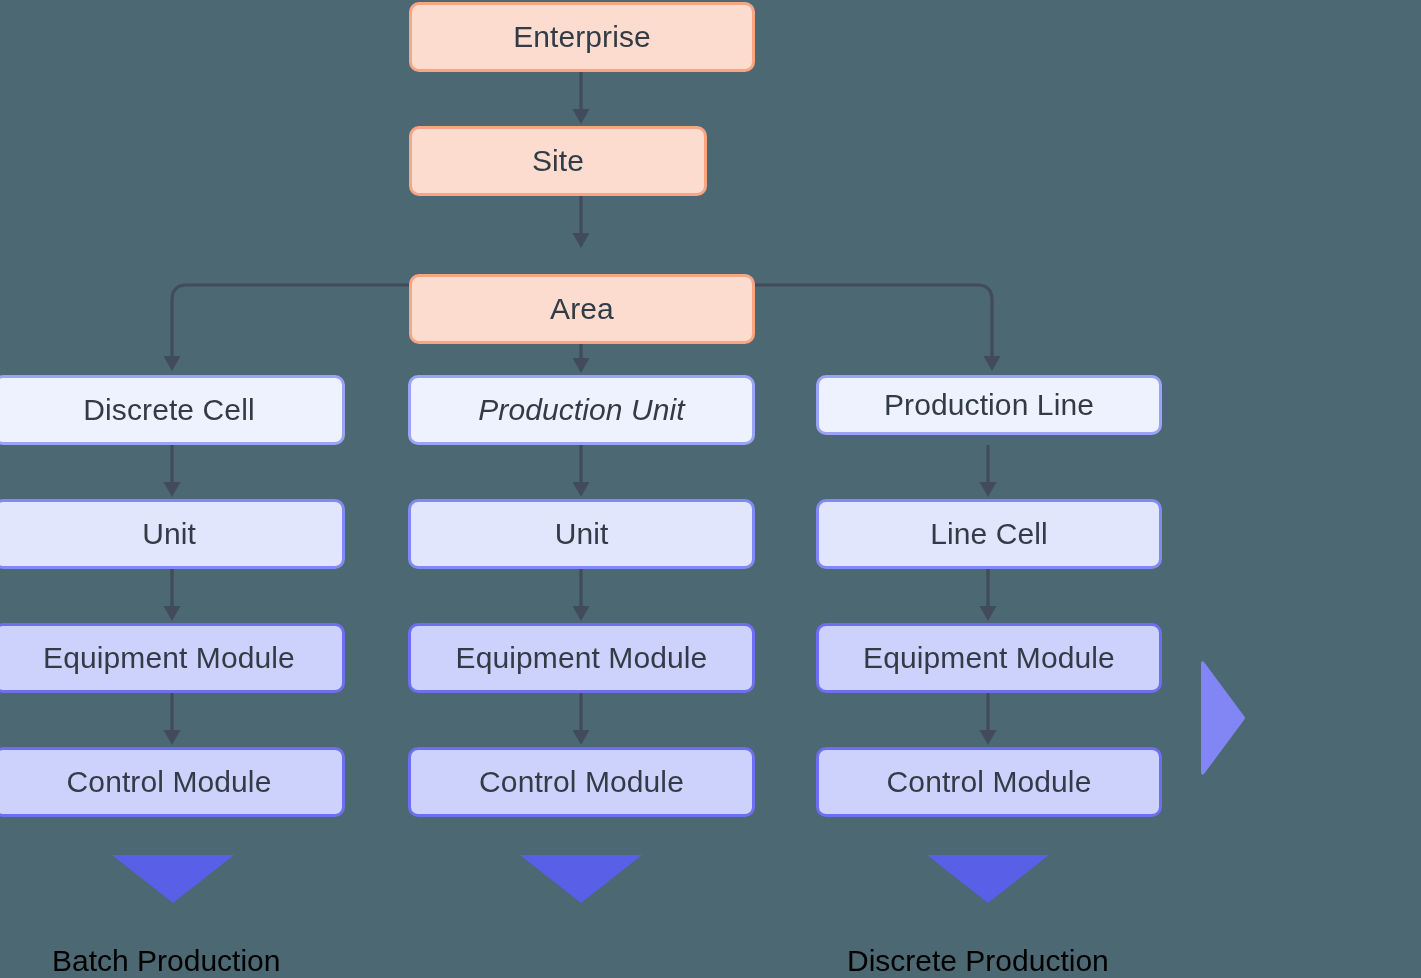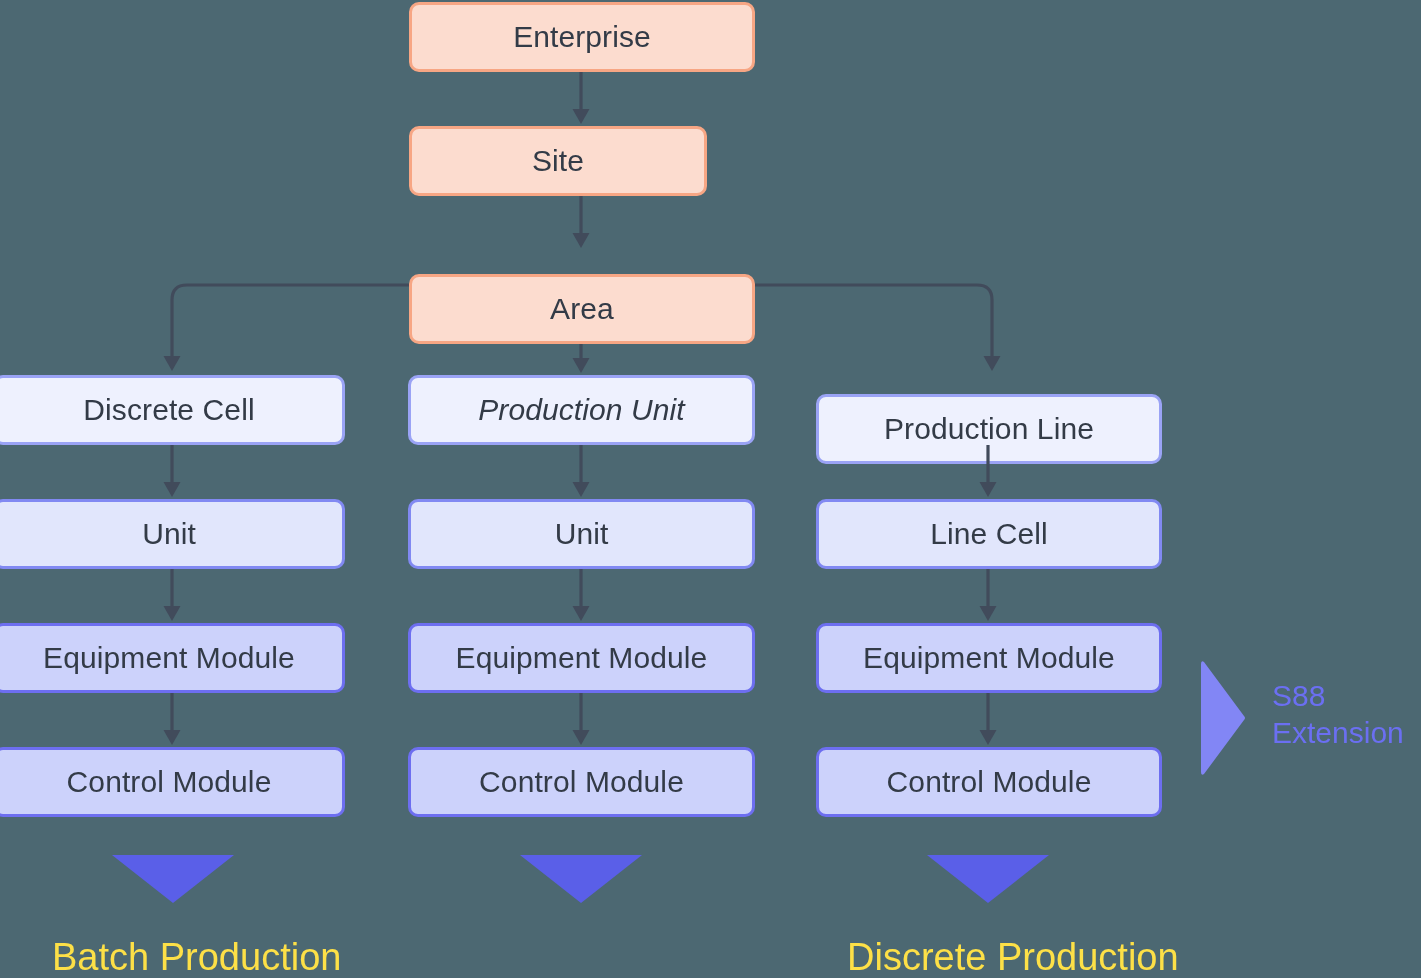--- a/index.html
+++ b/index.html
@@ -56,24 +56,25 @@
   .conn svg {
     display: block;
     overflow: visible;
   }
   
   .result-arrow {
     position: absolute;
   }
   .result-label {
     position: absolute;
-    color: #fde047;
-    font-size: 38px;
+    color: #000000;
+    font-size: 30px;
     line-height: 1;
     white-space: nowrap;
+    margin-top: 8px;
   }
   .ext-arrow {
     position: absolute;
   }
   .ext-label {
     position: absolute;
     color: #6b6ff2;
     font-size: 30px;
     line-height: 1.22;
     white-space: nowrap;
@@ -205,21 +206,21 @@
   <div class="node blue3" style="left:408px; top:747px; width:347px; height:70px;">
     <span>Control Module</span>
   </div>
 
   <div class="result-arrow" style="left:520px; top:855px; width:122px; height:48px;">
     <svg width="122" height="48" viewBox="0 0 122 48">
       <path d="M0 0 L122 0 L61 48 Z" fill="#5a5fe8"></path>
     </svg>
   </div>
 
-  <div class="node blue1" style="left:816px; top:394px; width:346px; height:70px;">
+  <div class="node blue1" style="left:816px; top:375px; width:346px; height:60px;">
     <span>Production Line</span>
   </div>
   <div class="conn" style="left:972px; top:445px; width:32px; height:54px;">
     <svg width="32" height="54" viewBox="0 0 32 54">
       <path d="M16 0 L16 40" stroke="#414b5b" stroke-width="3.2" fill="none"></path>
       <path d="M16 52 L7.5 37 L24.5 37 Z" fill="#414b5b"></path>
     </svg>
   </div>
 
   <div class="node blue2" style="left:816px; top:499px; width:346px; height:70px;">
@@ -251,18 +252,14 @@
       <path d="M0 0 L122 0 L61 48 Z" fill="#5a5fe8"></path>
     </svg>
   </div>
   <div class="result-label" style="left:847px; top:938px;text-align:center;">Discrete Production</div>
 
   <div class="ext-arrow" style="left:1199px; top:660px; width:46px; height:116px;">
     <svg width="46" height="116" viewBox="0 0 46 116">
       <path d="M2 4 Q2 0 5 2 L45 56 Q47 58 45 60 L5 114 Q2 116 2 112 Z" fill="#8286f5"></path>
     </svg>
   </div>
-  <div class="ext-label" style="left:1272px; top:678px;">
-    <div>S88</div>
-    <div>Extension</div>
-  </div>
 
 </div>
 
 </body></html>

